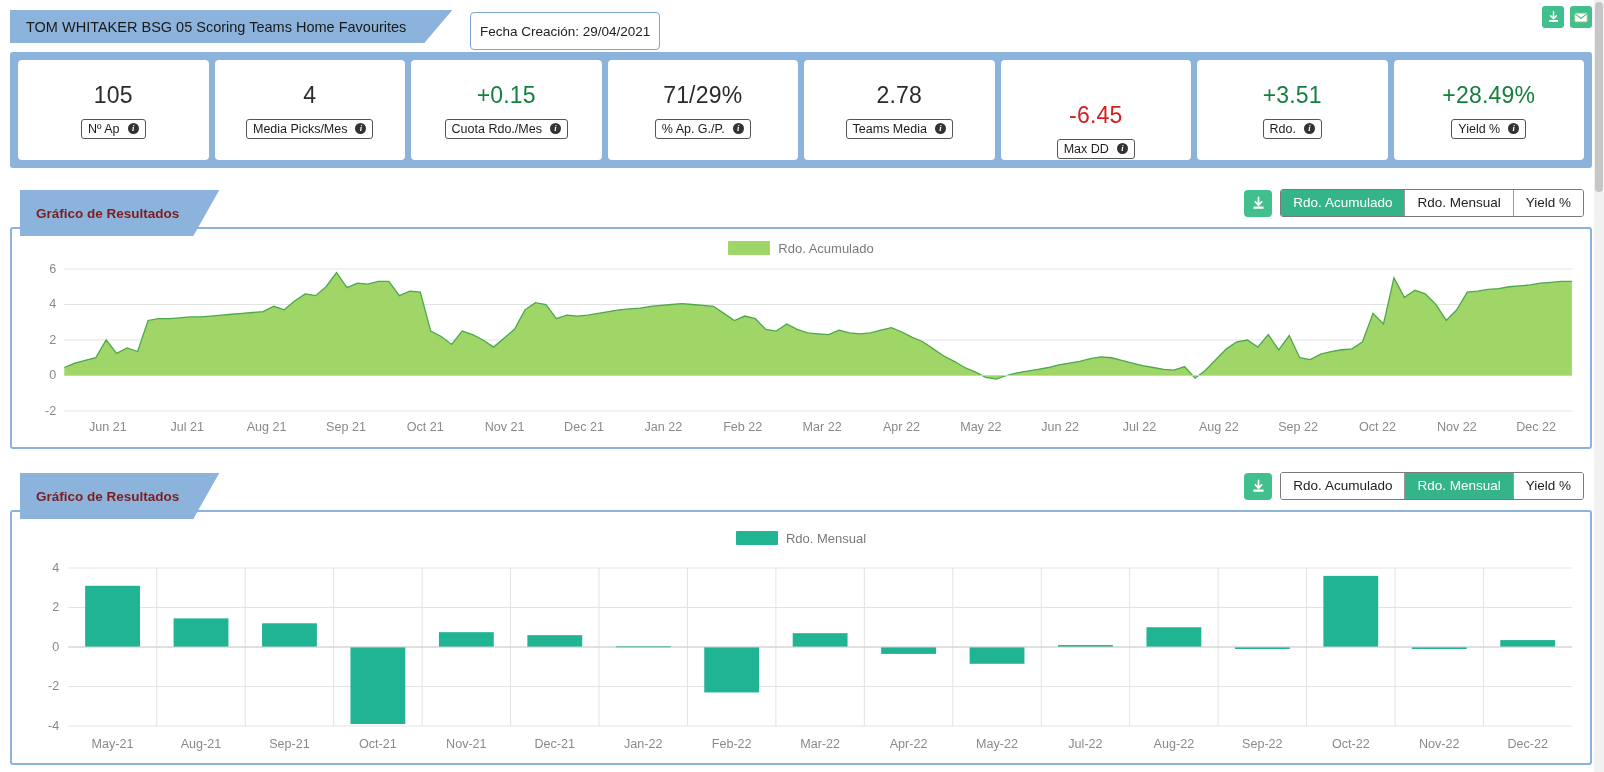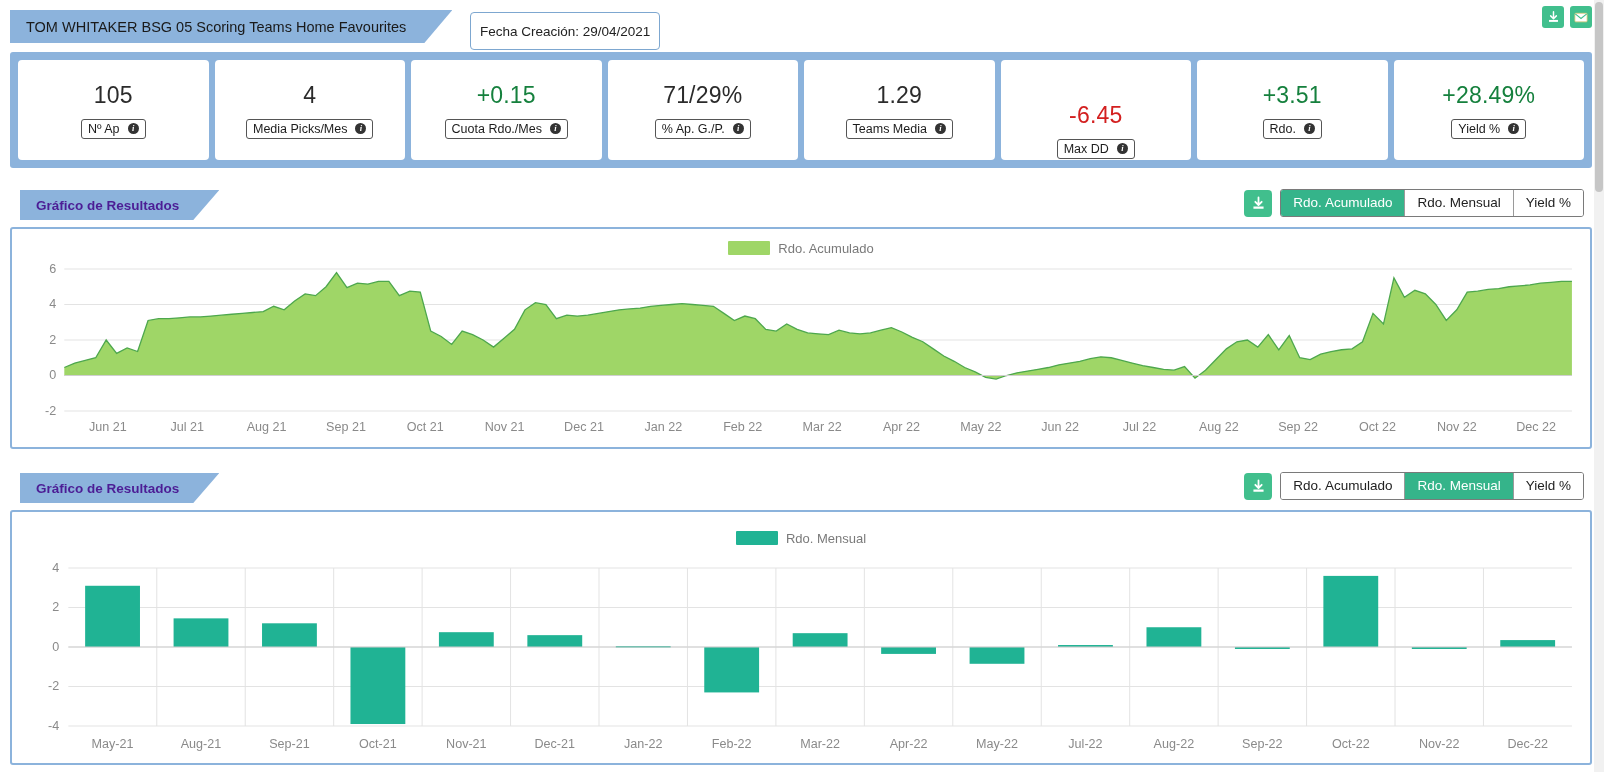--- a/index.html
+++ b/index.html
@@ -63,21 +63,21 @@
     color:#fff; font-size: 8.5px; font-weight: bold; line-height: 11px;
     text-align:center; display:inline-block; font-style: italic;
     font-family: "Liberation Serif", serif;
   }
 
   
   .panel { position: absolute; left: 10px; right: 12px; }
   .panel-head { position: relative; height: 45px; }
   .panel-tab {
     position: absolute; left: 10px; top: 8px;
-    height: 30px; background:#8cb3dc; color:#4c1d95;
+    height: 46px; background:#8cb3dc; color:#7f1d1d;
     font-size: 13.5px; font-weight: bold;
     display:flex; align-items:center; padding: 0 40px 0 16px;
     clip-path: polygon(0 0, 100% 0, calc(100% - 26px) 100%, 0 100%);
   }
   .seg-wrap { position:absolute; right: 8px; top: 7px; display:flex; align-items:center; gap: 8px; }
   .dl-btn {
     width: 28px; height: 27px; border-radius: 4px; background:#41bf8d;
     display:flex; align-items:center; justify-content:center; cursor:pointer;
   }
   .seg { display:flex; border: 1px solid #7a7a7a; border-radius: 3px; overflow:hidden; background:#fff; }
@@ -153,21 +153,21 @@
         </div>
     </div>
     <div class="kpi-card">
       <div class="kpi-value">71/29%</div>
       <div class="kpi-label">
           <span>% Ap. G./P.</span>
           <span class="info-dot">i</span>
         </div>
     </div>
     <div class="kpi-card">
-      <div class="kpi-value">1.29</div>
+      <div class="kpi-value">2.78</div>
       <div class="kpi-label">
           <span>Teams Media</span>
           <span class="info-dot">i</span>
         </div>
     </div>
     <div class="kpi-card">
       <div class="kpi-value neg">-6.45</div>
       <div class="kpi-label">
           <span>Max DD</span>
           <span class="info-dot">i</span>

